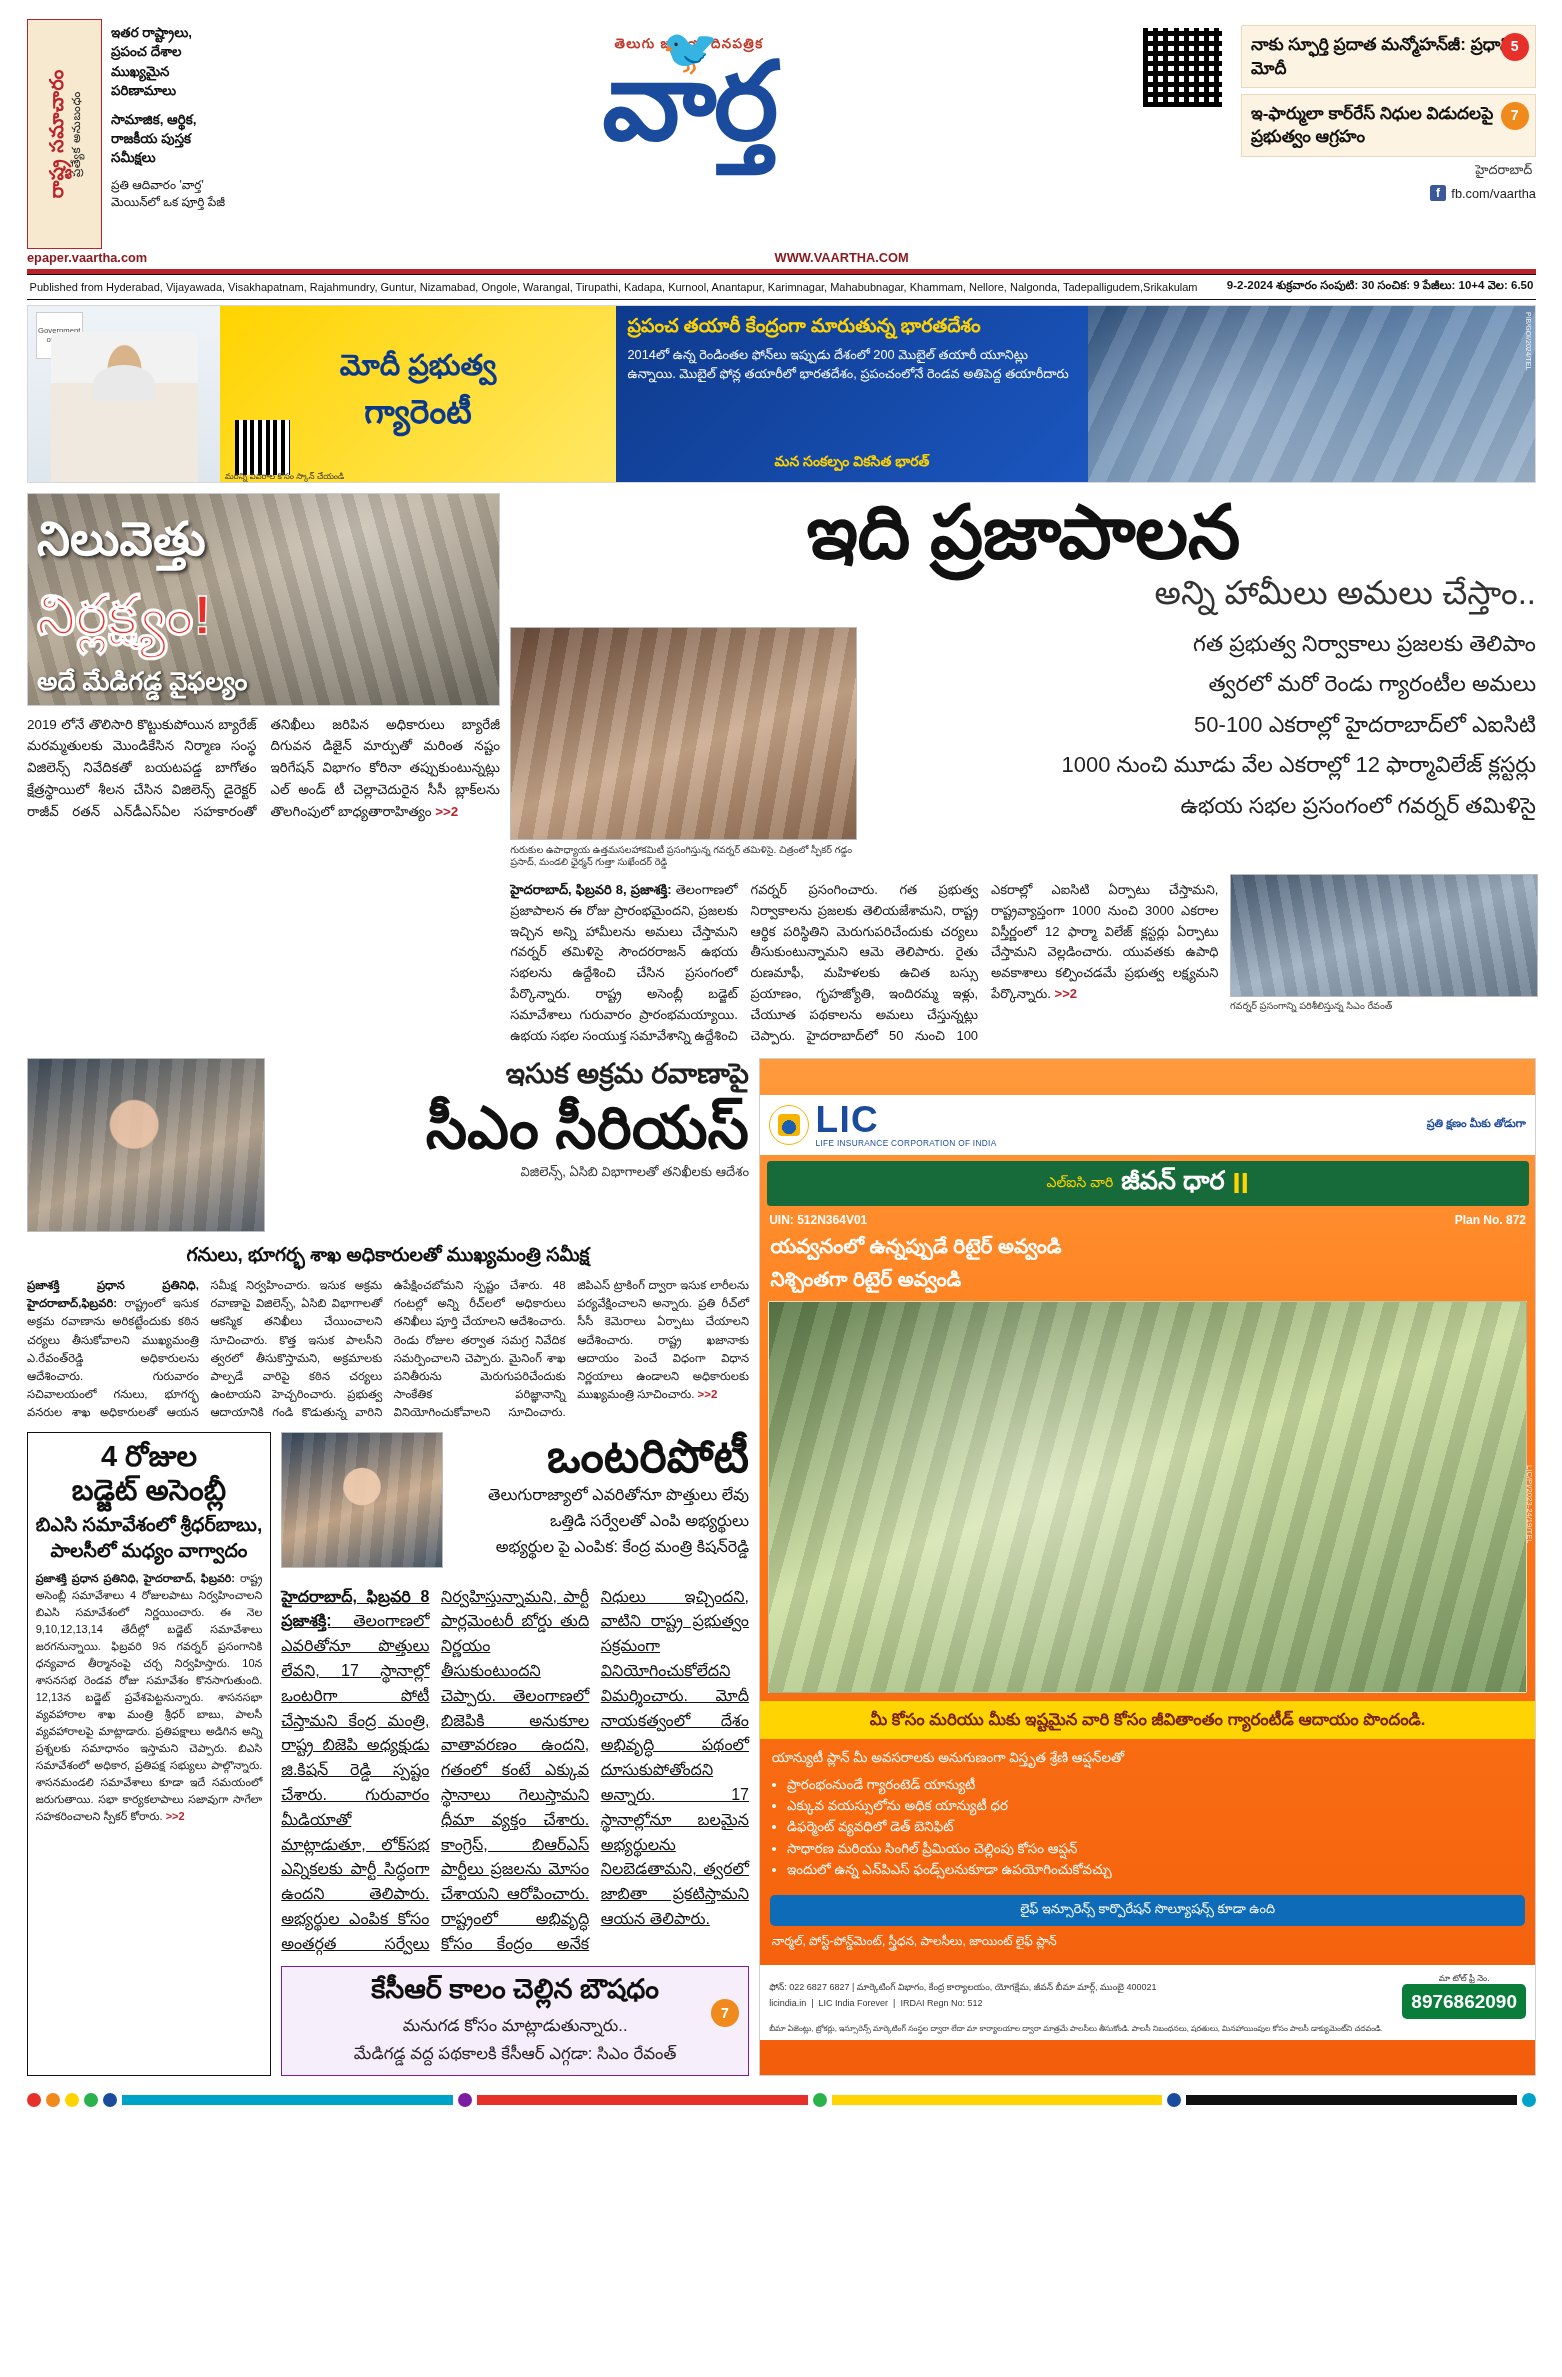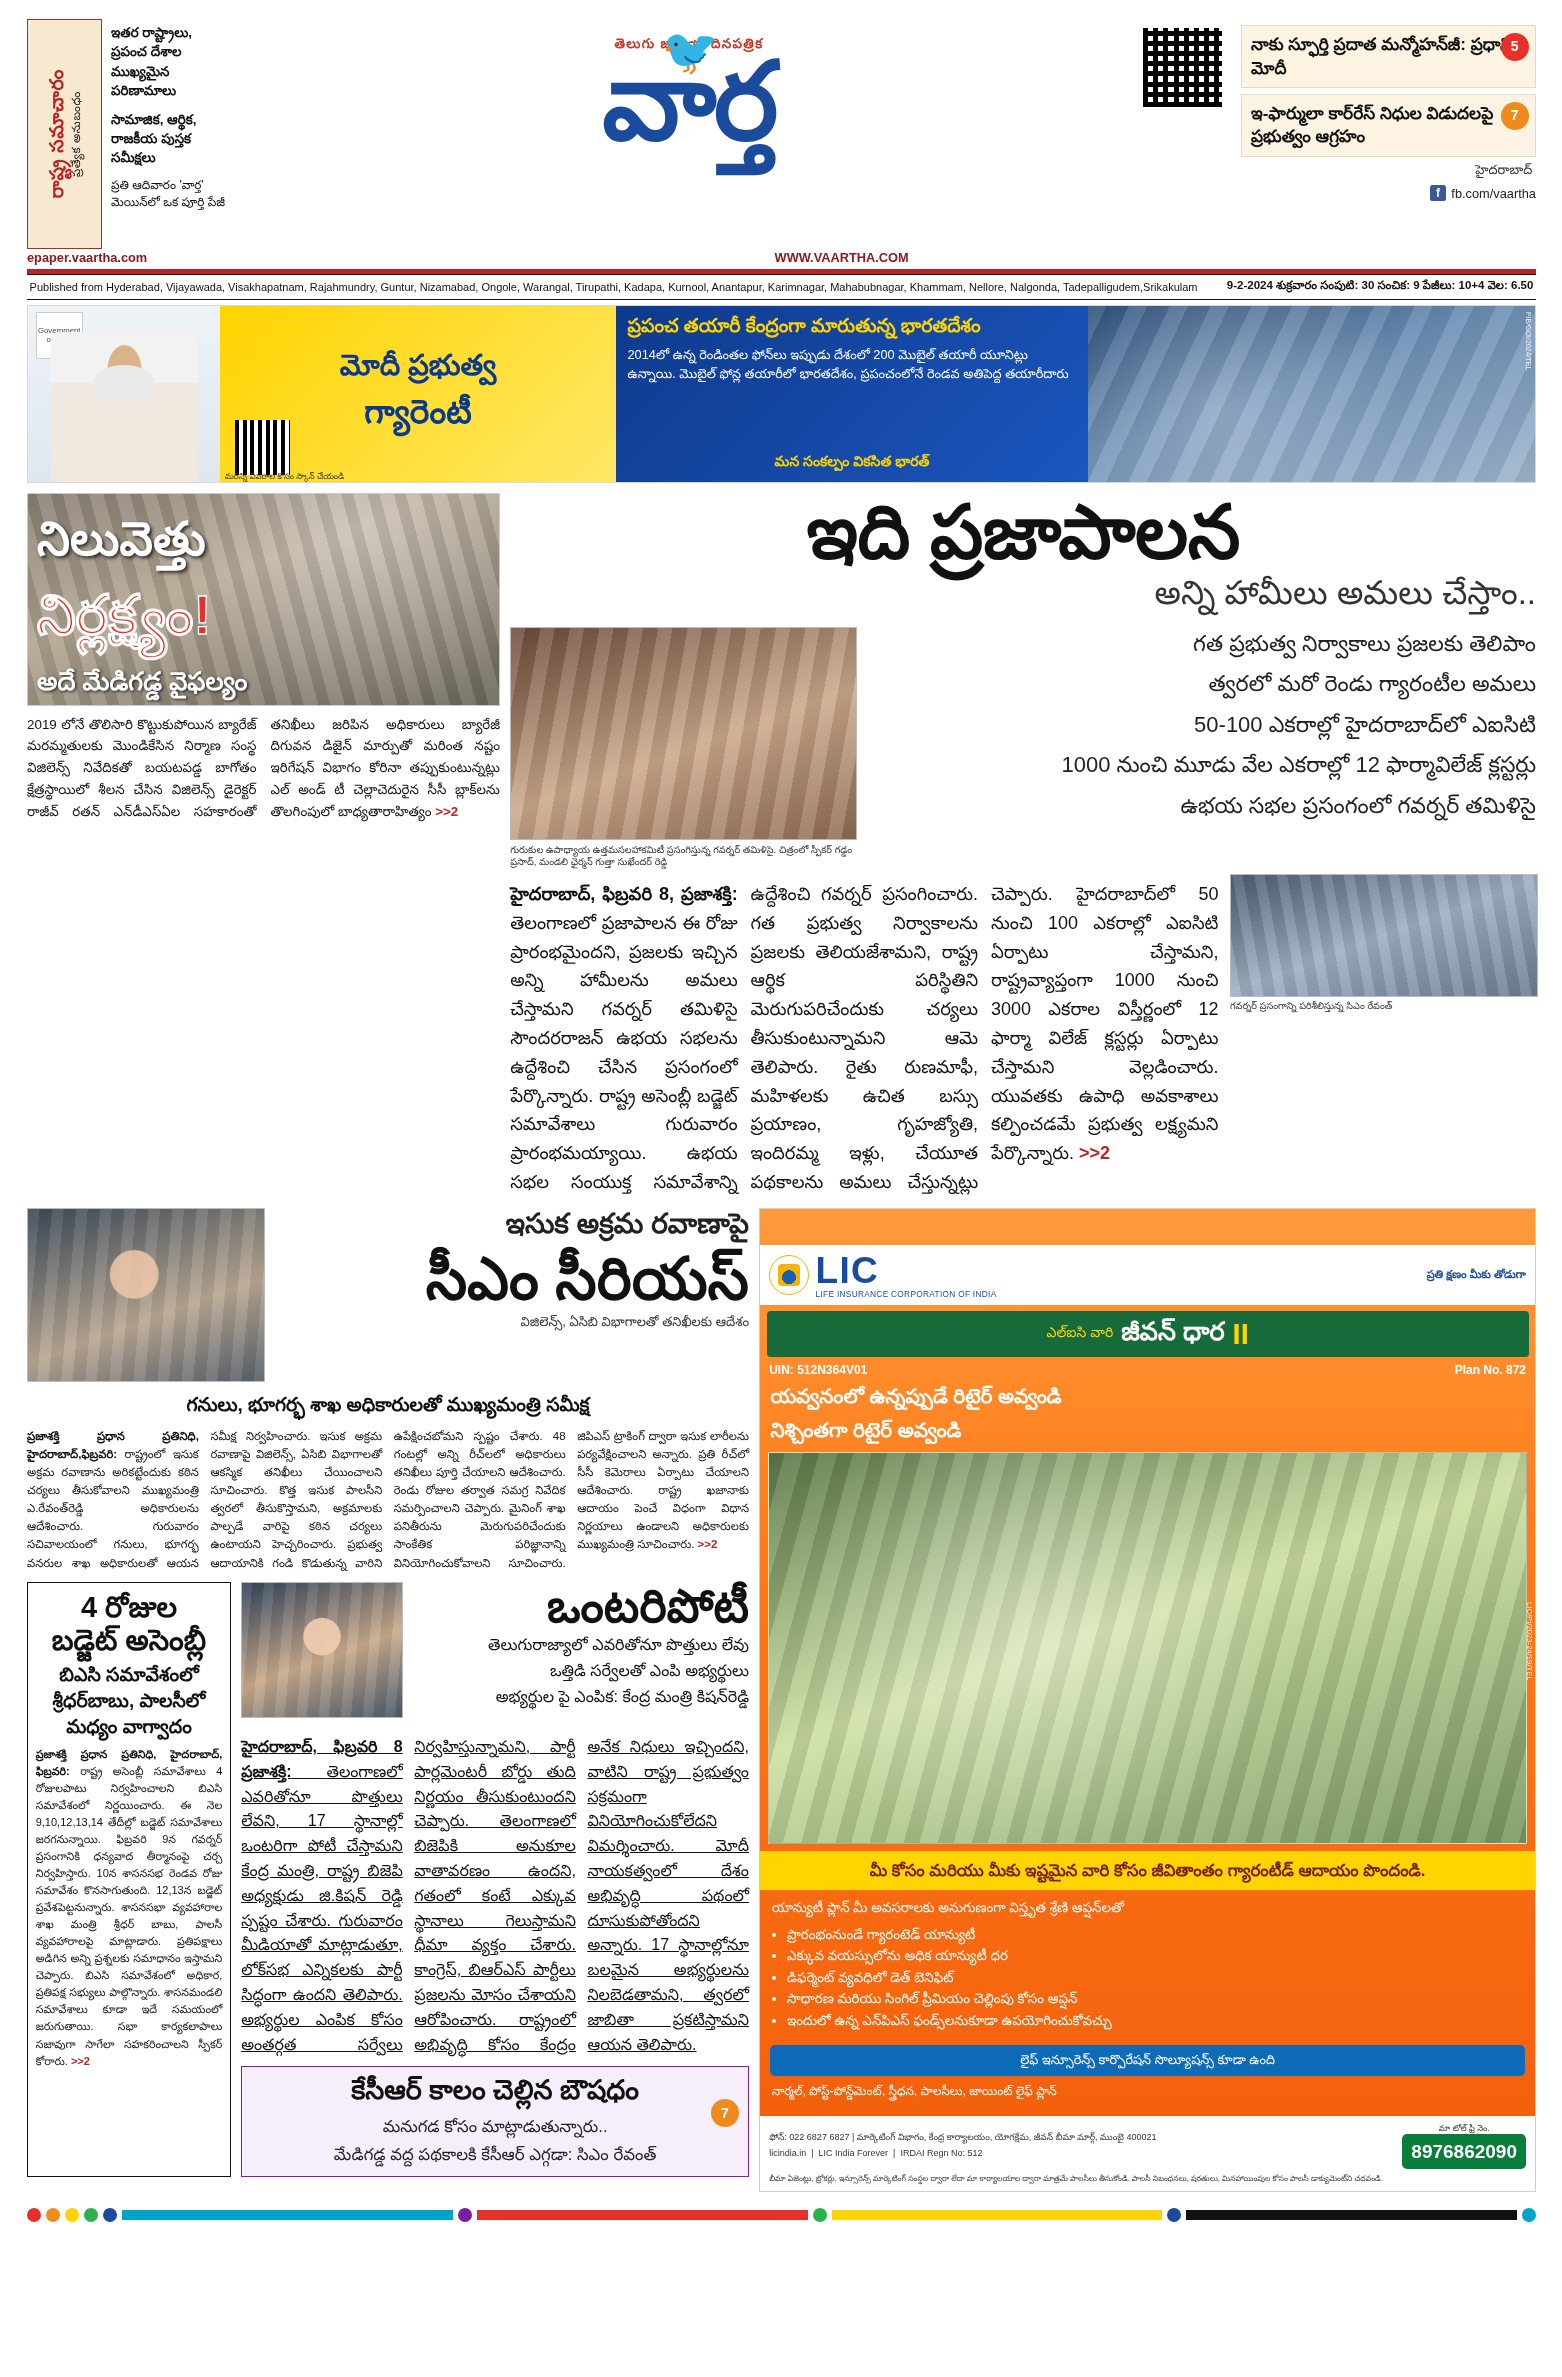--- a/index.html
+++ b/index.html
@@ -81,21 +81,21 @@
 
   
   .headline-main{font-size:75px;font-weight:bold;color:#111;text-align:center;line-height:1.05;letter-spacing:-0.6px;}
   .subhead{font-size:33px;color:#333;text-align:right;margin-top:2.6px;}
   .lead-r{display:flex;gap:10.2px;margin-top:6.4px;}
   .lead-r-photo{width:345px;height:211px;background:linear-gradient(160deg,#6b4b3a,#caa98c 55%,#8e6b52);border:0.6px solid #bbb;position:relative;overflow:hidden;}
   .lead-r-photo:before{content:"";position:absolute;inset:0;background:repeating-linear-gradient(100deg, rgba(255,255,255,.12) 0 14px, rgba(0,0,0,.08) 14px 29px);}
   .bullets{flex:1;font-size:22px;line-height:1.55;color:#222;text-align:right;}
   .bullets div{margin-bottom:6.4px;}
   .cap{font-size:9.6px;color:#333;margin-top:3.8px;line-height:1.3;}
-  .cols3{column-count:3;column-gap:12.8px;font-size:18px;line-height:1.6;text-align:justify;margin-top:6.4px;}
+  .cols3{column-count:3;column-gap:12.8px;font-size:13px;line-height:1.6;text-align:justify;margin-top:6.4px;}
   .photo-small{width:100%;height:121px;background:linear-gradient(160deg,#4a5d73,#9fb0c2 50%,#6d7d8f);border:0.6px solid #bbb;position:relative;overflow:hidden;}
   .photo-small:before{content:"";position:absolute;inset:0;background:repeating-linear-gradient(80deg, rgba(255,255,255,.10) 0 10.2px, rgba(0,0,0,.07) 10.2px 22px);}
 
   
   .grid2{display:flex;gap:10.2px;margin-top:11.5px;}
   .cm-left{width:722px;}
   .cm-top{display:flex;gap:10.2px;}
   .cm-photo{width:236px;height:172px;background:linear-gradient(160deg,#3c4a59,#b9a893 60%,#57606b);border:0.6px solid #bbb;position:relative;overflow:hidden;}
   .cm-photo:before{content:"";position:absolute;inset:0;background:radial-gradient(circle at 45% 38%, rgba(240,200,170,.85) 0 14%, transparent 15%),repeating-linear-gradient(95deg, rgba(255,255,255,.08) 0 11.5px, rgba(0,0,0,.06) 11.5px 24px);}
   .cm-head{flex:1;text-align:right;}
@@ -127,21 +127,21 @@
   .lic-band{background:#ffd400;color:#7a1f12;padding:7.7px 10.2px;font-size:16.6px;font-weight:bold;line-height:1.4;text-align:center;}
   .lic-body{padding:7.7px 11.5px;font-size:13.4px;line-height:1.6;}
   .lic-body ul{margin:5.1px 0 0 0;padding-left:15.3px;}
   .lic-box{margin:6.4px 10.2px;background:#0e6bb8;border-radius:5.1px;padding:6.4px 9px;font-size:12.8px;text-align:center;}
   .lic-foot{background:#fff;color:#333;margin:6.4px 0 0;padding:6.4px 9px;font-size:9px;line-height:1.45;}
   .lic-phone{background:#0a7d3b;color:#fff;border-radius:5.1px;padding:3.8px 9px;font-size:19px;font-weight:bold;display:inline-block;}
   .vcode{position:absolute;right:1.3px;top:40%;writing-mode:vertical-rl;font-size:7.7px;color:#fff;opacity:.9;}
 
   
   .grid3{display:flex;gap:10.2px;margin-top:10.2px;}
-  .box-budget{width:204px;border:1.3px solid #111;padding:7.7px;box-sizing:border-box;}
+  .box-budget{width:244px;border:1.3px solid #111;padding:7.7px;box-sizing:border-box;}
   .bb-h1{font-size:29px;font-weight:bold;text-align:center;line-height:1.15;}
   .bb-h2{font-size:19px;text-align:center;margin-top:5.1px;line-height:1.35;font-weight:bold;}
   .bb-body{font-size:11px;line-height:1.55;text-align:justify;margin-top:6.4px;}
   .box-ontari{flex:1;}
   .ont-top{display:flex;gap:9px;}
   .ont-photo{width:160px;height:134px;background:linear-gradient(160deg,#33455c,#c9ab8d 55%,#4a5a6b);border:0.6px solid #bbb;position:relative;overflow:hidden;}
   .ont-photo:before{content:"";position:absolute;inset:0;background:radial-gradient(circle at 50% 40%, rgba(240,205,175,.9) 0 16%, transparent 17%),repeating-linear-gradient(95deg, rgba(255,255,255,.08) 0 10.2px, rgba(0,0,0,.06) 10.2px 22px);}
   .ont-head{flex:1;text-align:right;}
   .ont-h{font-size:46px;font-weight:bold;line-height:1.05;}
   .ont-s{font-size:16px;margin-top:3.8px;line-height:1.4;}

